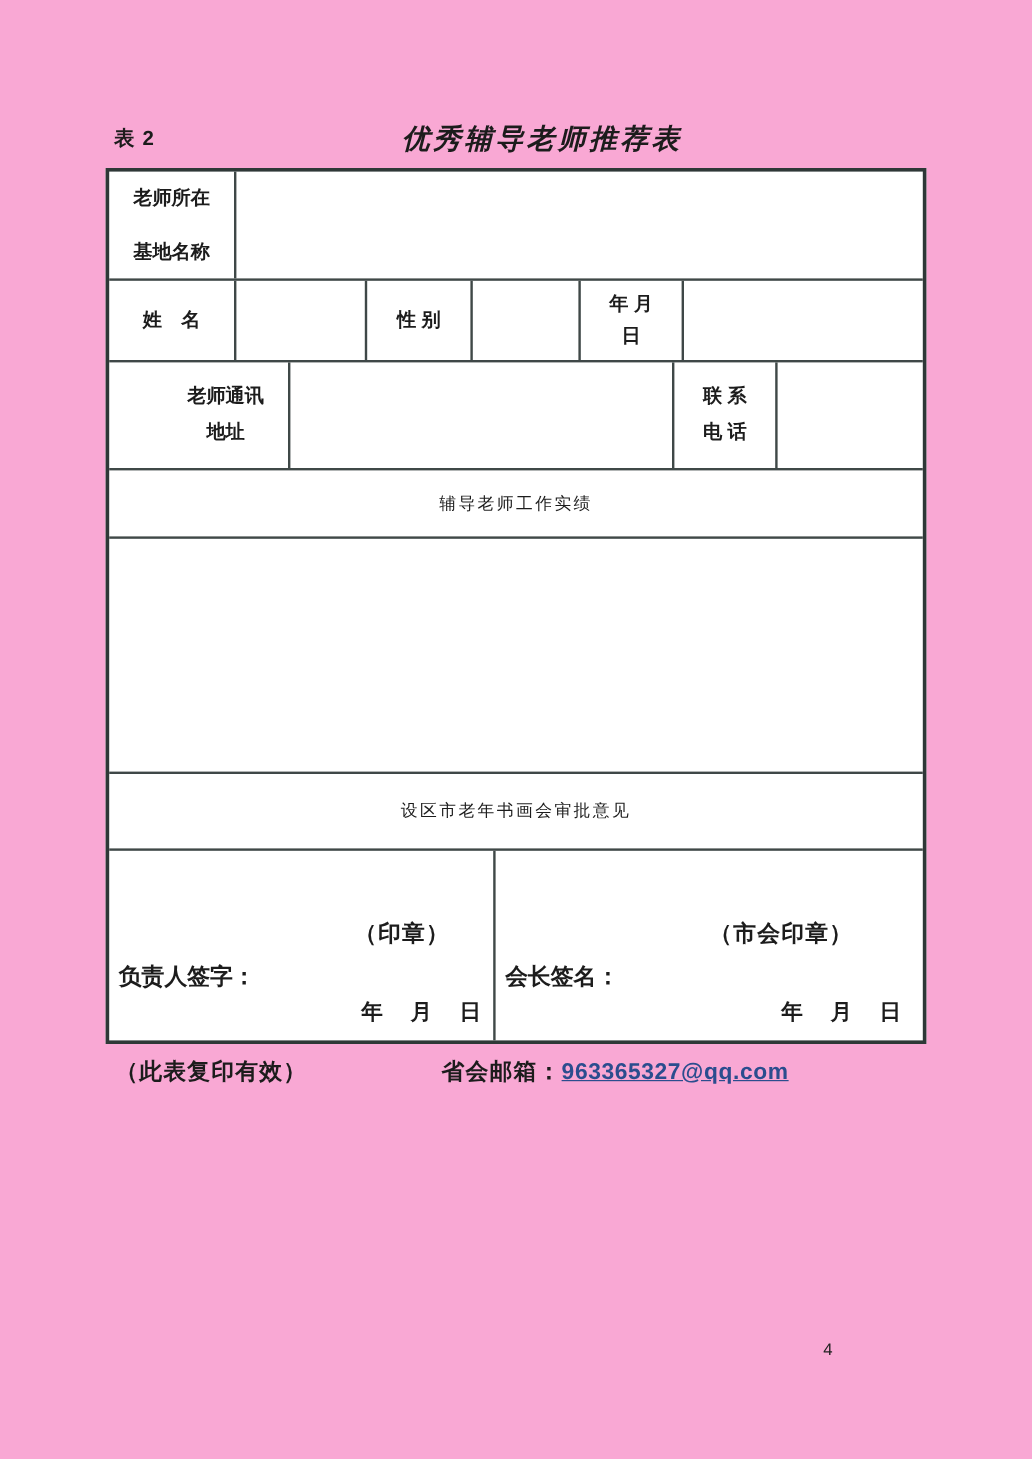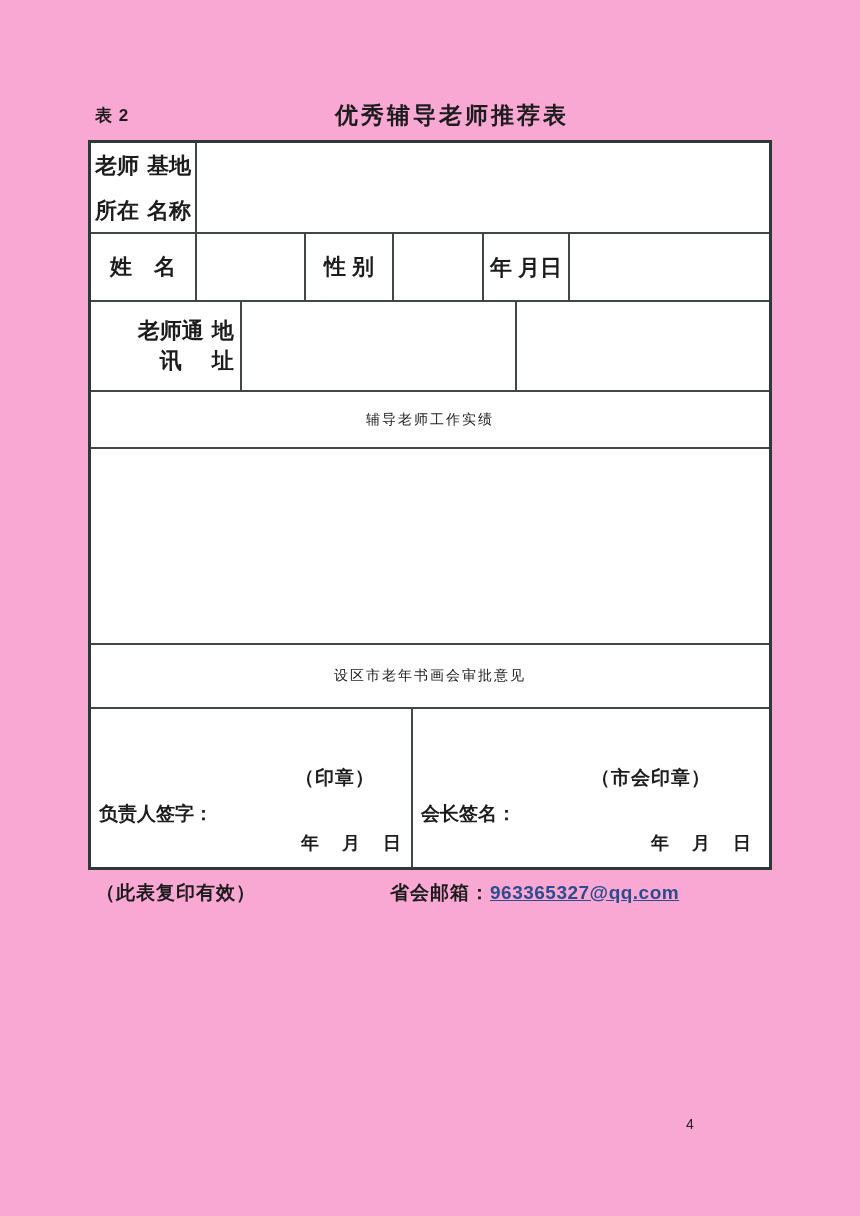--- a/index.html
+++ b/index.html
@@ -14,39 +14,39 @@
   .page{position:absolute;left:0;top:0;width:860px;height:1216px;background:#f9a8d4;}
 
   
   .table-label{
     position:absolute;left:95px;top:104px;
     font-size:17px;font-weight:700;letter-spacing:1px;
   }
   .doc-title{
     position:absolute;left:88px;top:100px;width:684px;
     padding-left:44px;box-sizing:border-box;
-    text-align:center;font-size:23px;font-weight:700;letter-spacing:3px;
+    text-align:center;font-size:23px;font-weight:700;letter-spacing:3px;font-style:italic;
   }
 
   
   .form-table{
     position:absolute;left:88px;top:140px;
     width:684px;height:730px;
     border:3px solid #2e3837;
     box-sizing:border-box;
     background:#ffffff;
   }
   .trow{display:flex;width:100%;box-sizing:border-box;}
   .trow + .trow{border-top:2px solid #3f4847;}
   .tcell{box-sizing:border-box;position:relative;}
   .tcell + .tcell{border-left:2px solid #3f4847;}
   .lbl{
-    display:flex;flex-direction:row;
+    display:flex;flex-direction:column;
     align-items:center;justify-content:center;
-    font-size:22px;font-weight:700;text-align:center;
+    font-size:16px;font-weight:700;text-align:center;
   }
   .lbl span{display:block;}
 
   .r1{height:89px;}
   .r2{height:68px;}
   .r3{height:90px;}
   .r4{height:57px;}
   .r5{height:196px;}
   .r6{height:64px;}
   .r7{flex:1;display:flex;}
@@ -76,21 +76,21 @@
   .sig-signer{position:absolute;left:8px;top:92px;}
   .sig-date{position:absolute;bottom:12px;font-size:18px;}
   .seal-l{right:36px;top:56px;}
   .date-l{right:10px;}
   .seal-r{right:58px;top:56px;}
   .date-r{right:18px;}
 
   
   .footer-line{position:absolute;left:0;top:880px;width:860px;height:30px;font-size:19px;font-weight:700;}
   .copy-note{position:absolute;left:96px;top:0;letter-spacing:1px;}
-  .email-group{position:absolute;left:390px;top:0;}
+  .email-group{position:absolute;left:368px;top:0;}
   .email-label{letter-spacing:1px;}
   .email-link{
     color:#2b4d8e;text-decoration:underline;
     font-weight:700;letter-spacing:0.5px;cursor:pointer;
   }
   .page-number{position:absolute;left:686px;top:1116px;font-size:14px;font-weight:400;color:#222;}
 </style>
 </head>
 <body>
 
@@ -125,20 +125,24 @@
         </div>
         <div class="tcell grow"></div>
       </div>
 
       <div class="trow r3">
         <div class="tcell lbl w-label mid-lines">
           <span>老师通讯</span>
           <span>地址</span>
         </div>
         <div class="tcell w-addrval"></div>
+        <div class="tcell lbl w-phonelbl mid-lines">
+          <span>联 系</span>
+          <span>电 话</span>
+        </div>
         <div class="tcell grow"></div>
       </div>
 
       <div class="trow r4">
         <div class="tcell grow section-header">辅导老师工作实绩</div>
       </div>
 
       <div class="trow r5">
         <div class="tcell grow"></div>
       </div>

